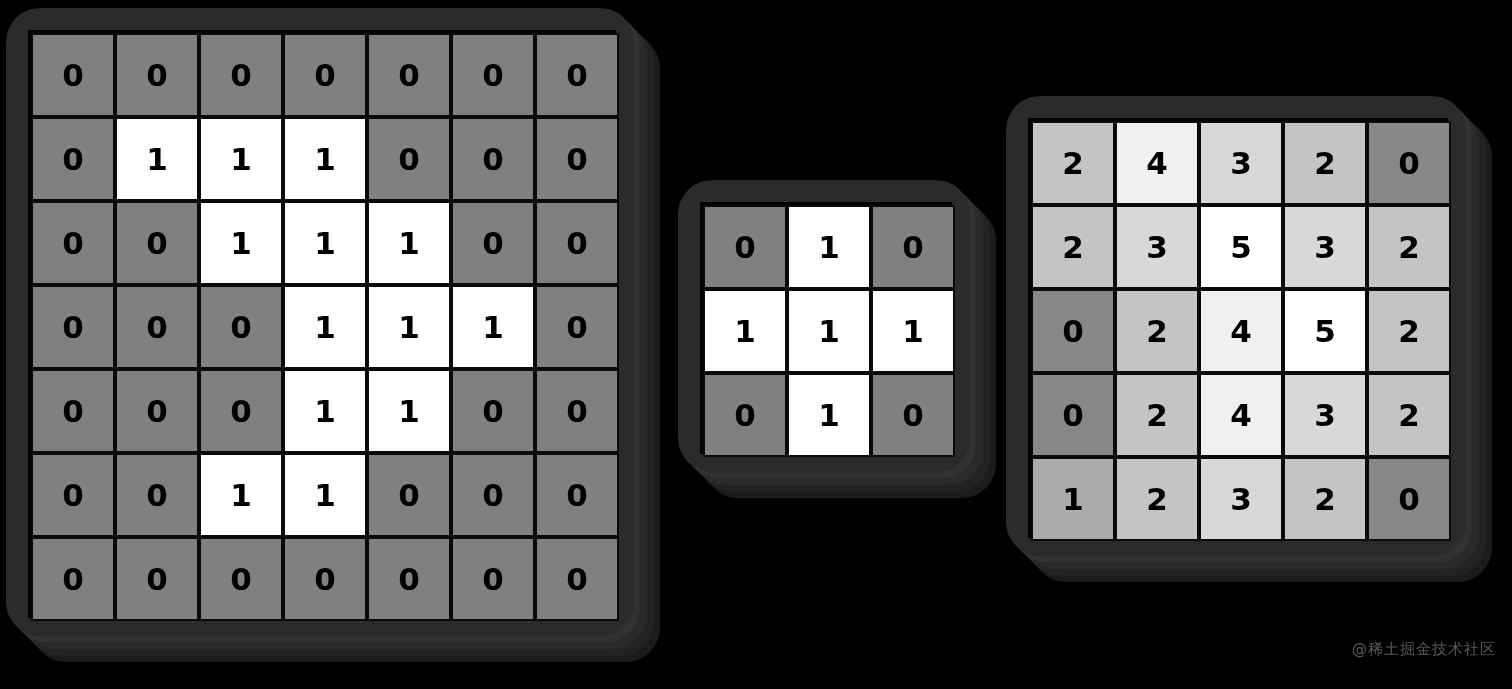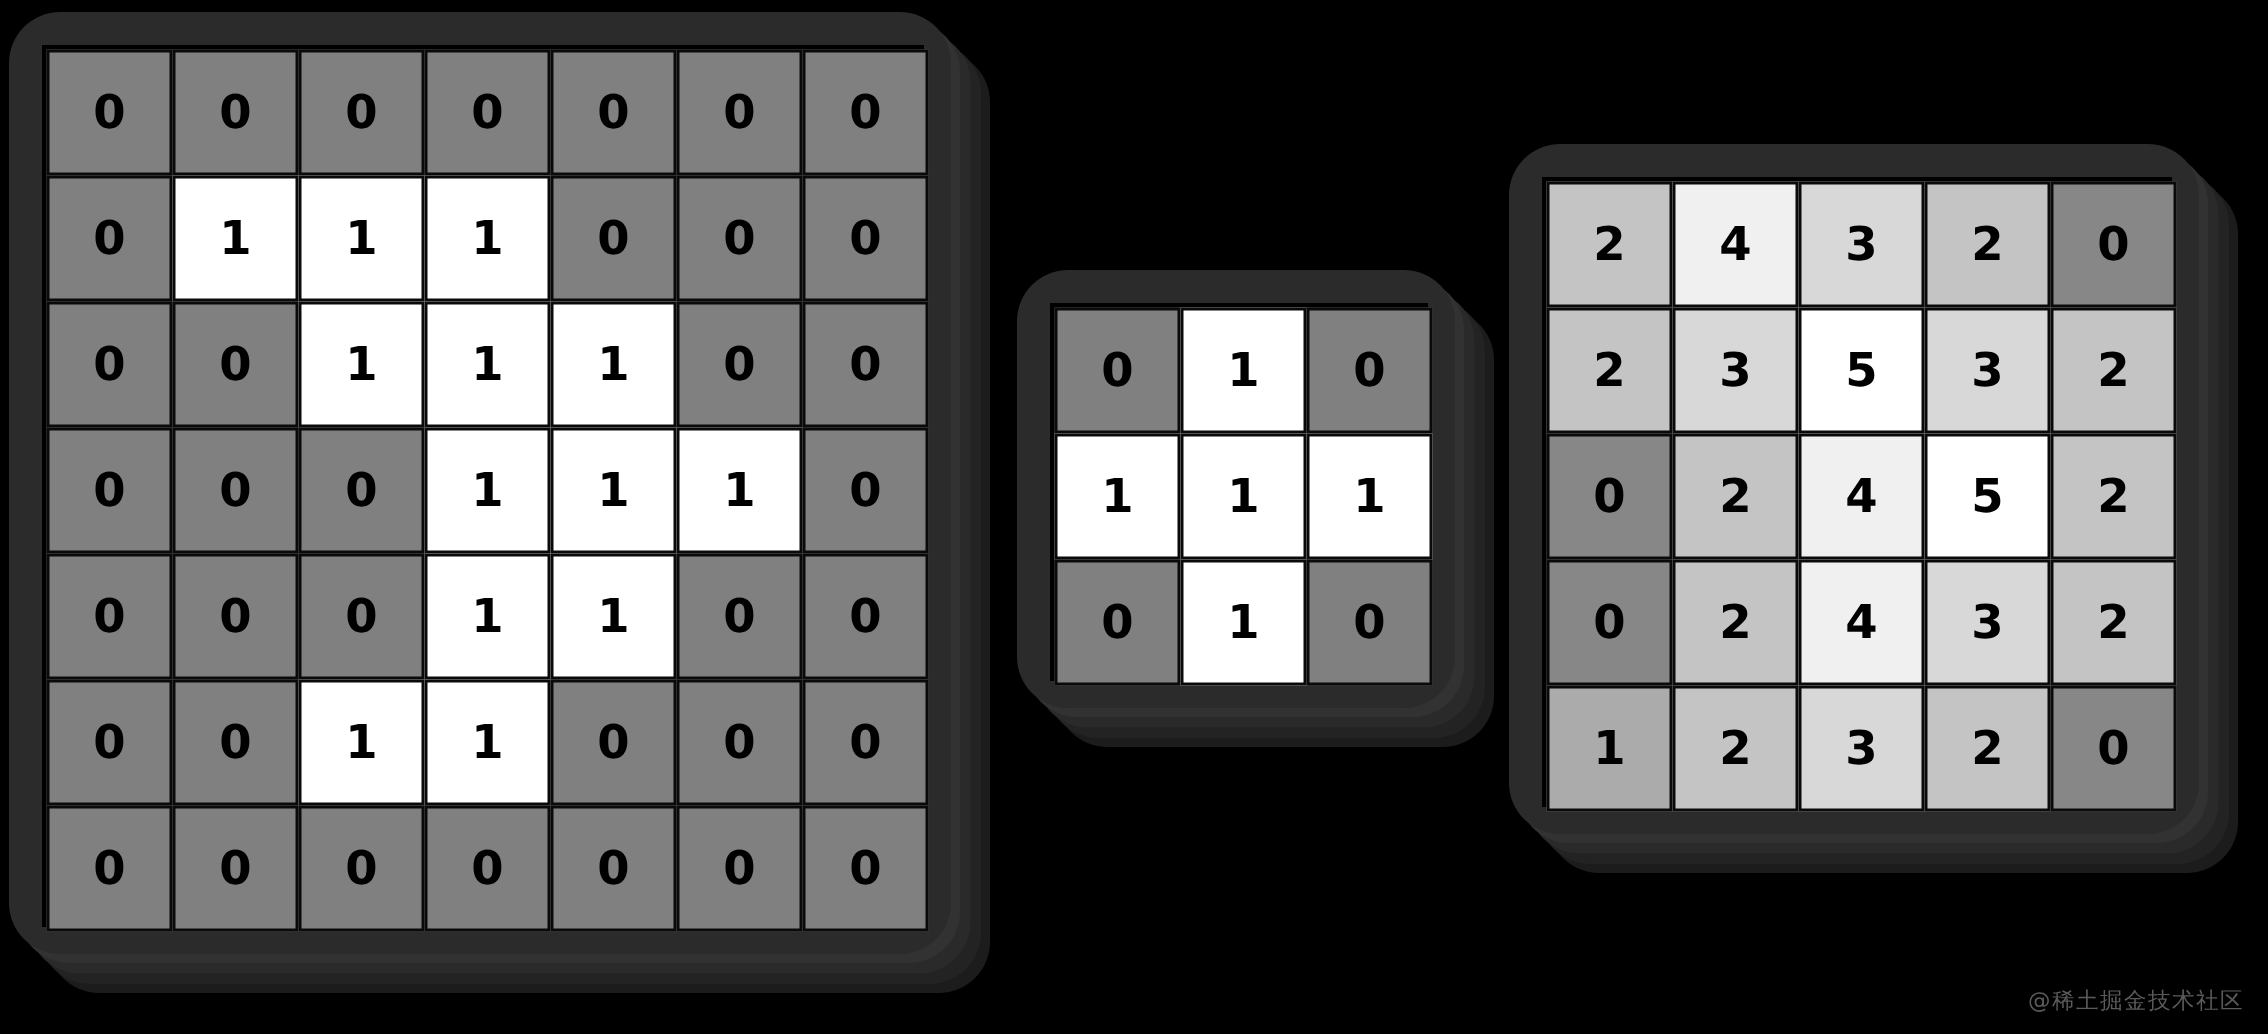--- a/index.html
+++ b/index.html
@@ -56,21 +56,21 @@
 
   
   #panel-kernel .cell { font-size: 31px; }
 
   
   #panel-output .cell { font-size: 31px; }
 
   .watermark {
     position: absolute;
     right: 16px;
-    bottom: 12px;
+    bottom: 30px;
     color: #5a5a5a;
     font-size: 15px;
     letter-spacing: 1px;
     white-space: nowrap;
     font-family: "DejaVu Sans", "Liberation Sans", sans-serif;
   }
 </style>
 </head>
 <body>
 

